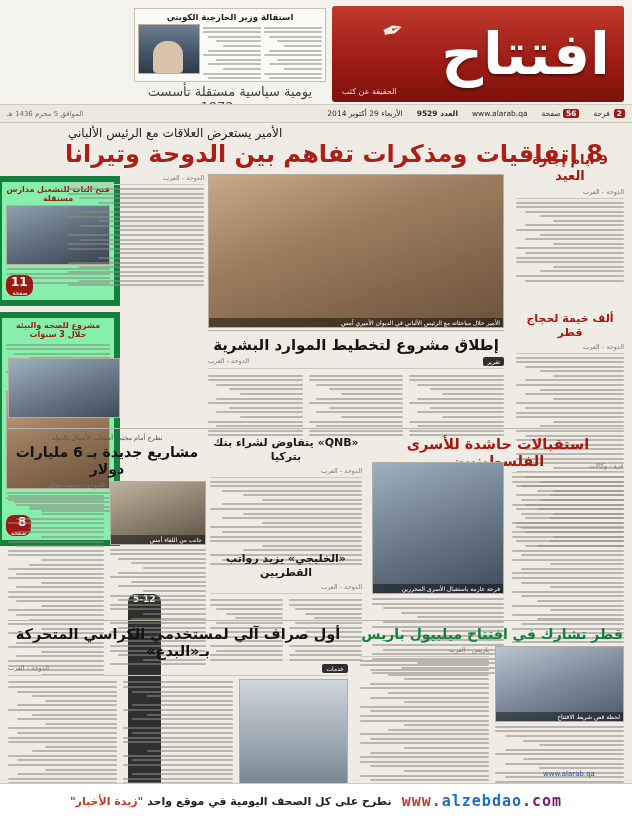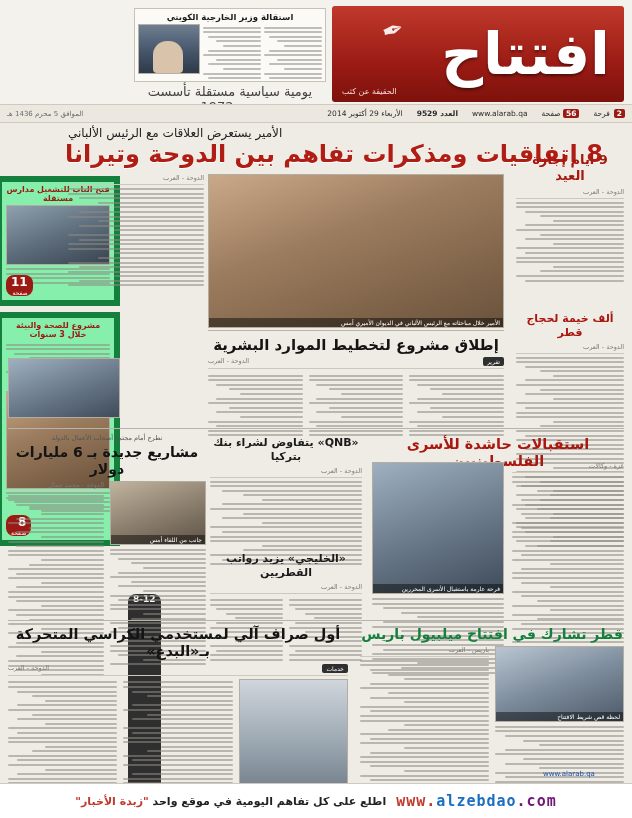--- a/index.html
+++ b/index.html
@@ -547,21 +547,21 @@
         <i></i>
         <i></i>
         <i></i>
         <i></i>
         <i></i>
         <i></i>
     </div>
   </div>
 
   <div class="pagebadge" style="left:128px;top:594px;background:#2f2f2f;font-size:9px">
-    <span>8-12</span>
+    <span>5-12</span>
   </div>
 
   <div class="story" style="right:270px;top:436px;width:152px;">
     <h3 style="font-size:11px">«QNB» يتفاوض لشراء بنك بتركيا</h3>
     <div class="byline">
       <span>الدوحة - العرب</span>
     </div>
     <div class="lines">
       <i></i>
         <i></i>
@@ -870,17 +870,17 @@
     </div>
   </div>
 
   <div class="sitelink" style="position:absolute;right:8px;bottom:40px;width:110px">www.alarab.qa</div>
 
   <div class="footer">
     <div class="fsite">
       <span>www.</span><span>alzebdao</span><span>.com</span>
     </div>
     <div class="ftext">
-      <span>اطلع على كل تفاهم اليومية في موقع واحد </span><b>"زبدة الأخبار"</b>
+      <span>نطرح على كل الصحف اليومية في موقع واحد </span><b>"زبدة الأخبار"</b>
     </div>
   </div>
 
 </div>
 
 </body></html>

